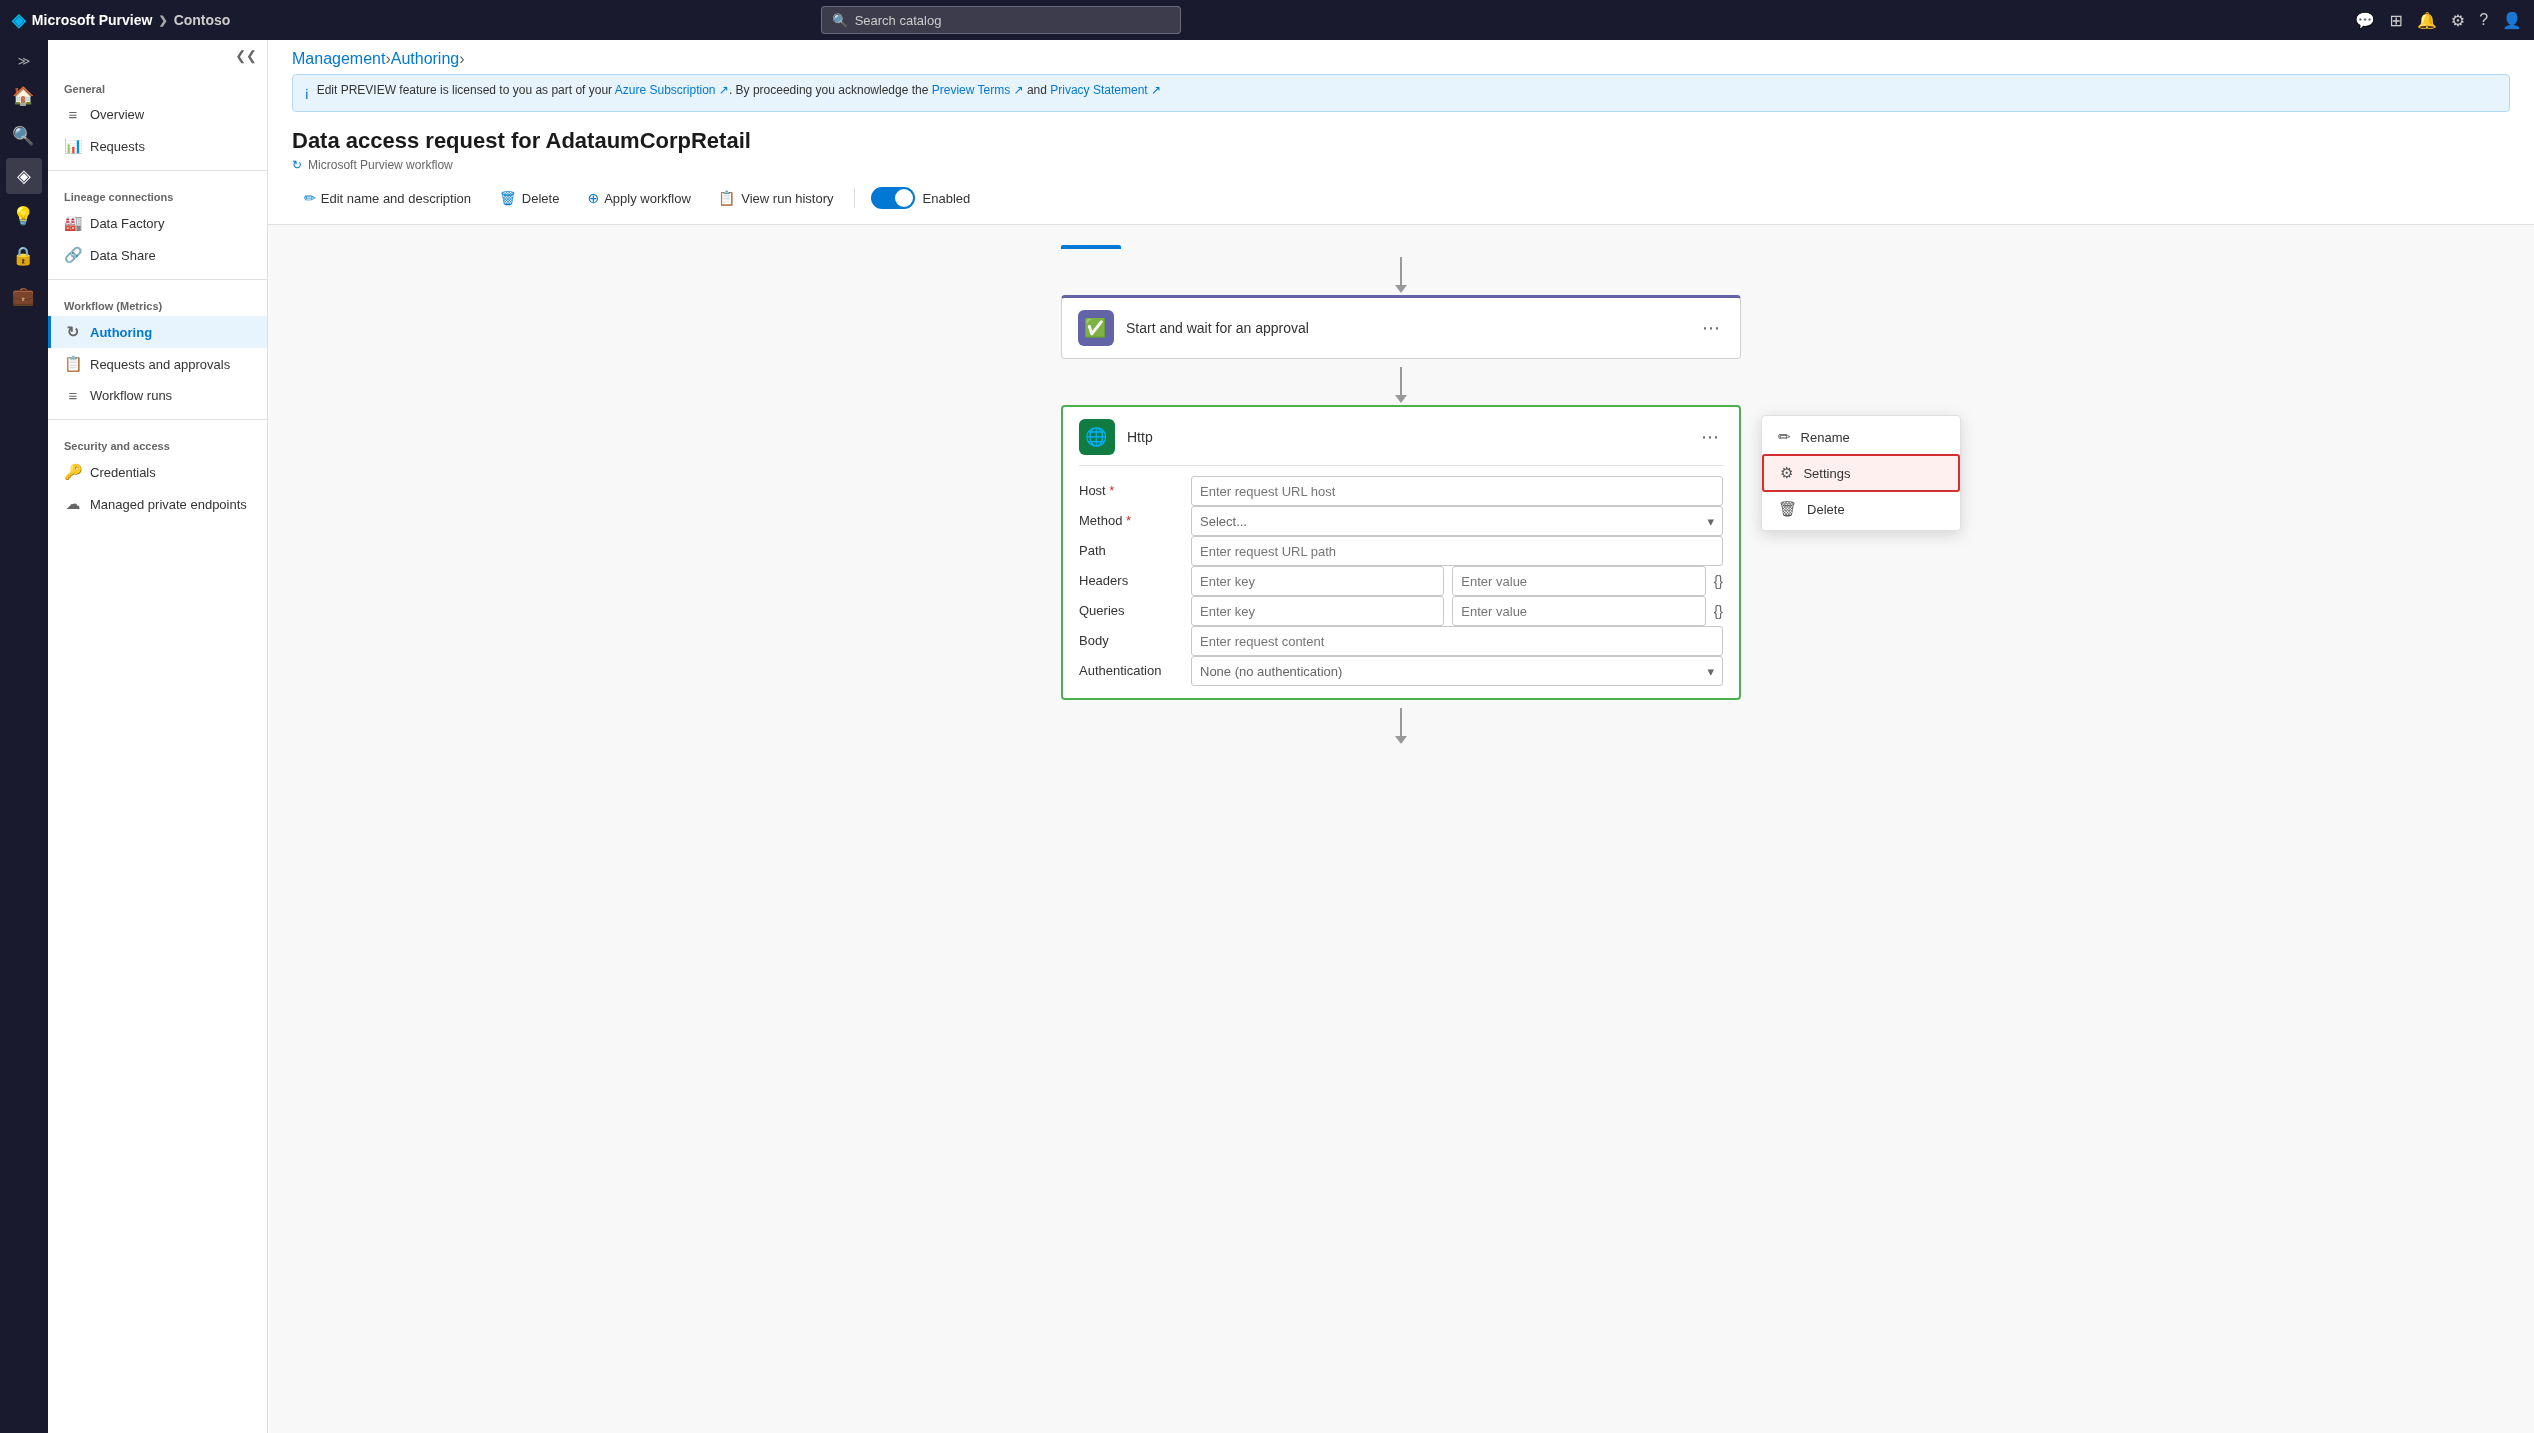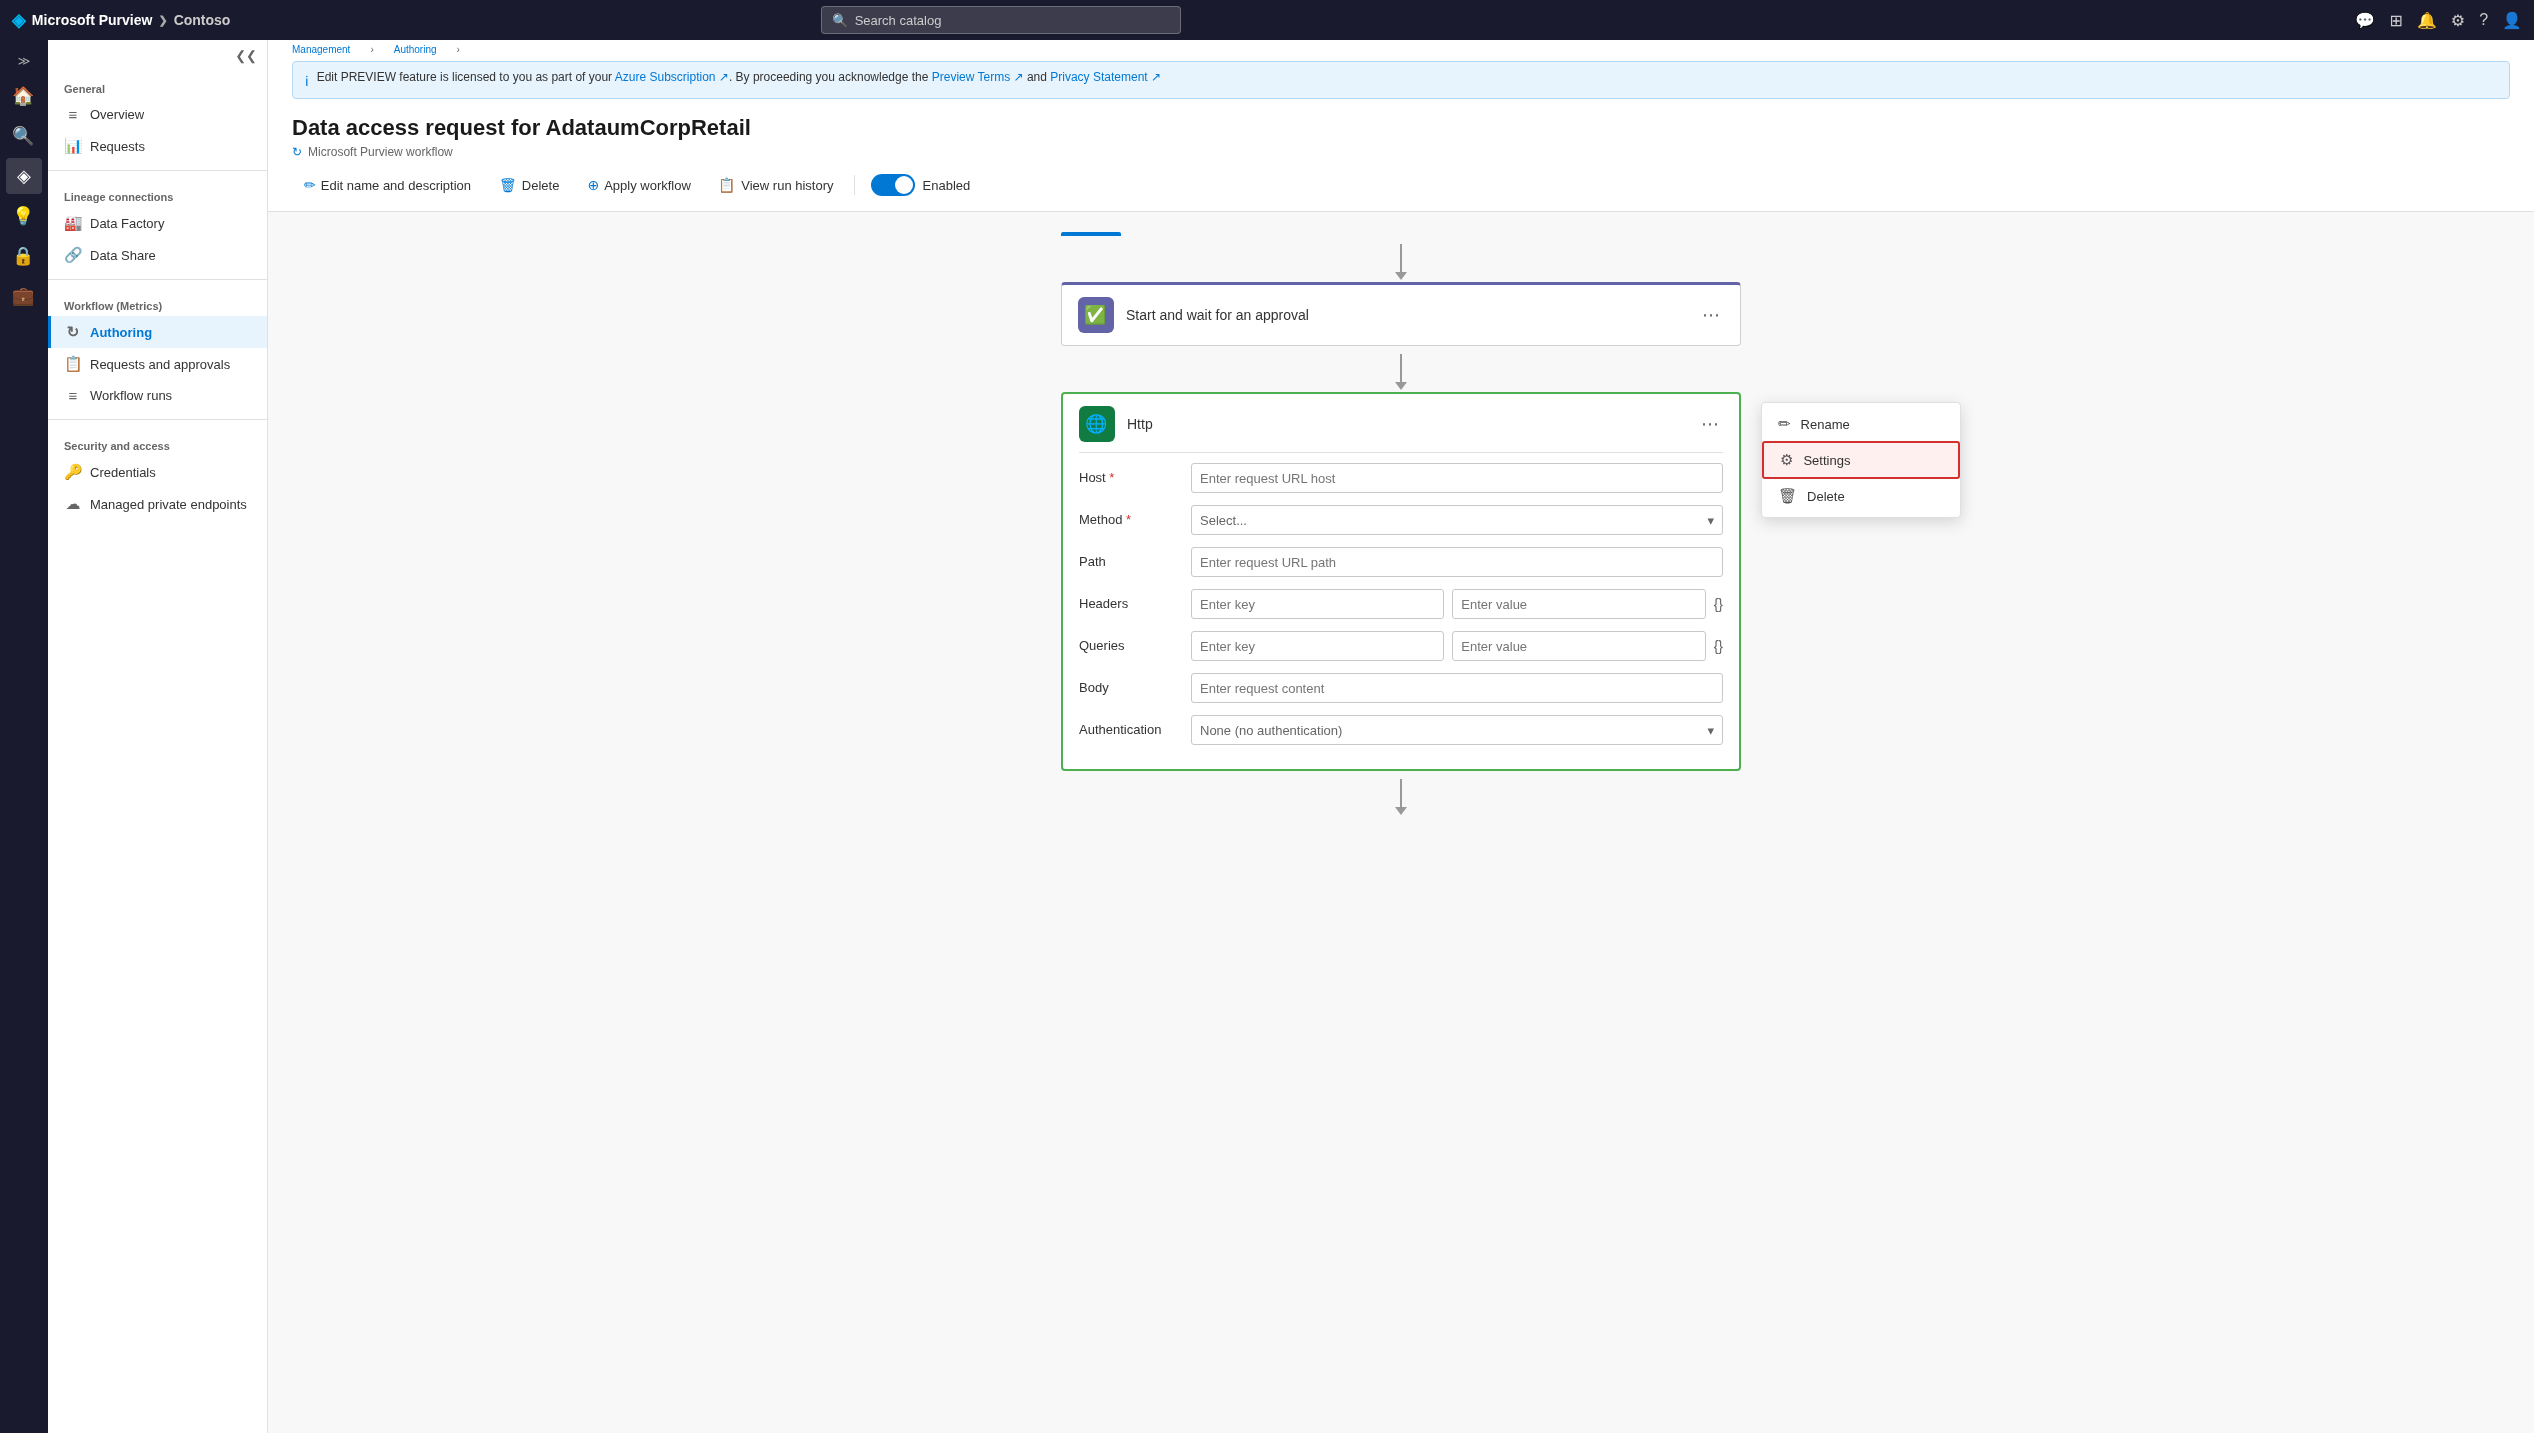--- a/index.html
+++ b/index.html
@@ -101,26 +101,26 @@
     }
     .nav-item.active { background: #e8f4fd; color: #0078d4; font-weight: 600; border-left: 3px solid #0078d4; padding-left: 13px; }
     .nav-item .nav-icon { font-size: 15px; color: #666; width: 18px; text-align: center; }
     .nav-divider { height: 1px; background: #e0e0e0; margin: 8px 0; }
 
     
     .content-area { flex: 1; display: flex; flex-direction: column; overflow: hidden; background: white; }
 
     
     .breadcrumb {
-      padding: 4px 24px 6px;
-      font-size: 10px;
+      padding: 10px 24px 6px;
+      font-size: 16px;
       color: #0078d4;
       display: flex;
       align-items: center;
-      gap: 20px;
+      gap: 0;
       flex-shrink: 0;
       border-bottom: none;
     }
     .breadcrumb .sep { color: #666; }
     .breadcrumb span:last-child { color: #666; }
 
     
     .info-banner {
       background: #e8f4fd;
       border: 1px solid #b3d9f7;
@@ -257,21 +257,21 @@
       flex-shrink: 0;
     }
     .step-icon-box.purple { background: #6264a7; color: white; }
     .step-icon-box.green { background: #107C41; color: white; }
     .step-title { font-size: 14px; font-weight: 500; flex: 1; }
     .step-more { color: #666; cursor: pointer; font-size: 18px; padding: 4px; }
     .form-row {
       display: flex;
       align-items: flex-start;
       gap: 12px;
-      margin-bottom: 12px;
+      margin-bottom: 0;
     }
     .form-label {
       min-width: 100px;
       font-size: 13px;
       color: #333;
       padding-top: 7px;
     }
     .form-label .required { color: #d32f2f; }
     .form-input {
       flex: 1;

